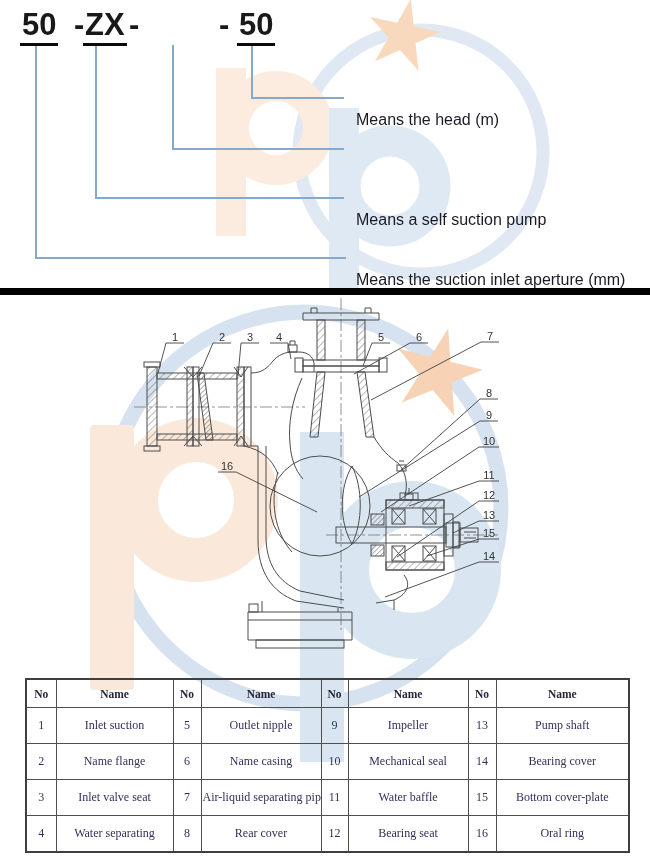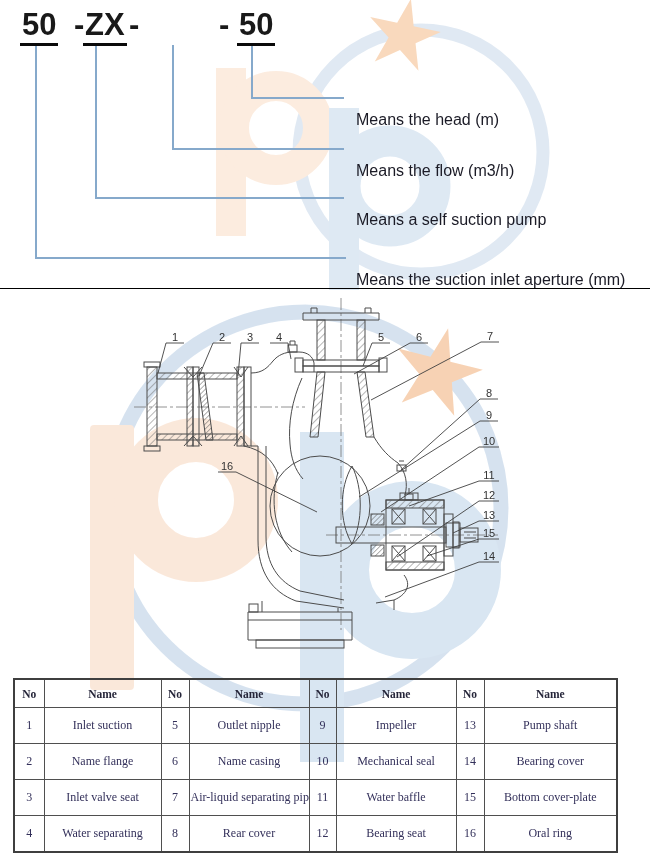--- a/index.html
+++ b/index.html
@@ -2,34 +2,34 @@
 <html><head>
 <meta charset="utf-8">
 <style>
   html,body{margin:0;padding:0;background:#fff;}
   .page{position:relative;width:650px;height:856px;background:#ffffff;overflow:hidden;
         font-family:"Liberation Sans",sans-serif;}
   
   .wm{position:absolute;left:0;top:0;z-index:0;}
   
   .code-section{position:absolute;left:0;top:0;width:650px;height:288px;z-index:2;
-                border-bottom:1px solid #000000;}
+                border-bottom:7px solid #000000;}
   .code-lines{position:absolute;left:0;top:0;}
   .seg{position:absolute;top:8px;font-size:31px;font-weight:bold;color:#191919;
        border-bottom:3px solid #0a0a0a;padding:0 2px 1px 2px;line-height:1.1;}
   .dash{position:absolute;top:8px;font-size:31px;font-weight:bold;color:#191919;line-height:1.1;}
   .meaning{position:absolute;left:356px;font-size:16px;color:#1b1b26;line-height:17px;margin-top:21px;}
   
   .diagram-section{position:absolute;left:0;top:288px;width:650px;height:384px;z-index:2;}
   .draw{stroke:#4c4c4c;stroke-width:1;fill:none;}
   .cl{stroke:#777;stroke-width:.8;fill:none;stroke-dasharray:12 3 3 3;}
   .leader{stroke:#3f3f3f;stroke-width:.9;fill:none;}
   .callout{font-family:"Liberation Sans",sans-serif;font-size:11px;fill:#333;text-anchor:middle;}
   
-  .table-wrap{position:absolute;left:13px;top:678px;z-index:2;}
+  .table-wrap{position:absolute;left:25px;top:678px;z-index:2;}
   table{border-collapse:collapse;table-layout:fixed;width:603px;background:transparent;}
   td,th{border:1px solid #4f4f4f;text-align:center;vertical-align:middle;
         font-family:"Liberation Serif",serif;overflow:hidden;white-space:nowrap;}
   table{border:2px solid #3f3f3f;}
   th{height:25px;font-size:11.5px;font-weight:bold;color:#26263a;}
   td{height:33px;font-size:12px;color:#33305a;}
 </style>
 </head>
 <body>
 
@@ -70,21 +70,20 @@
       </g>
     </svg>
     <span class="seg" style="left:20px">50</span>
     <span class="dash" style="left:74px">-</span>
     <span class="seg" style="left:83px">ZX</span>
     <span class="dash" style="left:129px">-</span>
     <span class="dash" style="left:219px">-</span>
     <span class="seg" style="left:237px">50</span>
 
     <div class="meaning" style="top:90px">Means the head (m)</div>
-    <div class="meaning" style="top:141px">Means the flow (m3/h)</div>
     <div class="meaning" style="top:190px">Means a self suction pump</div>
     <div class="meaning" style="top:250px">Means the suction inlet aperture (mm)</div>
   </section>
 
   <section class="diagram-section">
     <svg width="650" height="384" viewBox="0 288 650 384">
       <defs>
         <pattern id="h1" width="5" height="5" patternUnits="userSpaceOnUse" patternTransform="rotate(45)">
           <line x1="0" y1="0" x2="0" y2="5" stroke="#6e6e6e" stroke-width="1"></line>
         </pattern>

